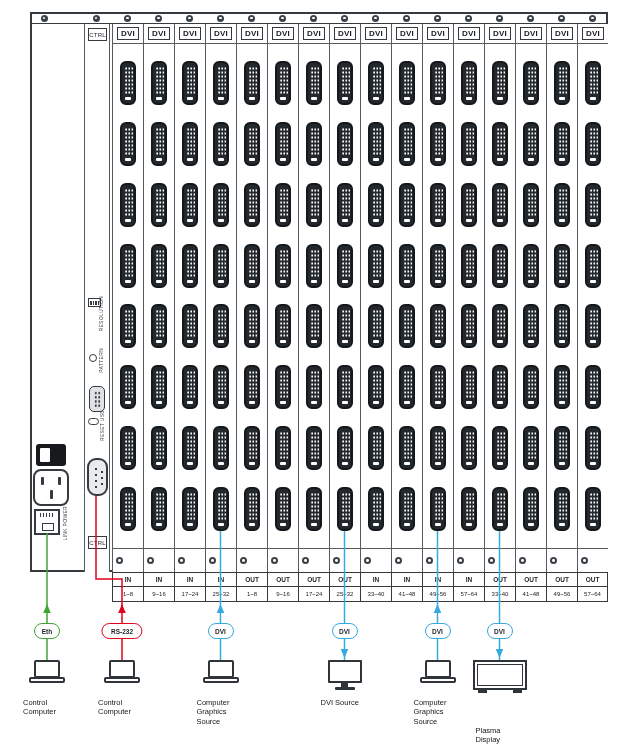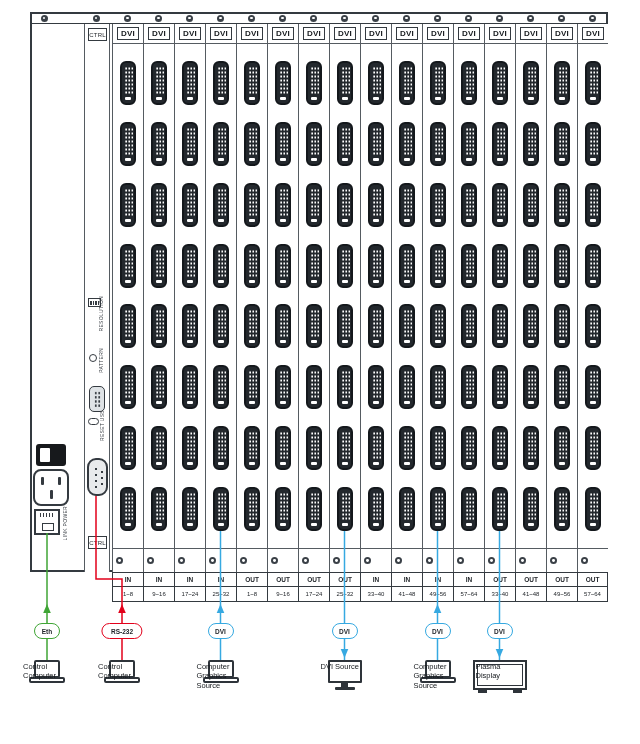--- a/index.html
+++ b/index.html
@@ -71,21 +71,21 @@
   .device { position:absolute; top:660px; transform:translateX(-50%); display:flex; flex-direction:column; align-items:center; }
   .laptop-screen { width:26px; height:18px; border:2px solid #2e343a; border-radius:2px; background:#fff; }
   .laptop-base { width:36px; height:6px; border:2px solid #2e343a; border-radius:2px; background:#fff; margin-top:-1px; }
   .monitor-screen { width:34px; height:23px; border:2px solid #2e343a; border-radius:1px; background:#fff; }
   .monitor-neck { width:7px; height:4px; background:#2e343a; }
   .monitor-base { width:20px; height:3px; background:#2e343a; border-radius:1px; }
   .plasma-screen { width:54px; height:30px; border:2px solid #2e343a; background:#fff; position:relative; }
   .plasma-screen::after { content:""; position:absolute; inset:2px; border:1px solid #2e343a; }
   .plasma-feet { width:44px; display:flex; justify-content:space-between; margin-top:-1px; }
   .plasma-feet i { width:9px; height:4px; background:#2e343a; display:block; }
-  .device-label { position:absolute; top:662px; width:46px; font-size:7.5px; line-height:1.25; color:#14181c; }
+  .device-label { position:absolute; top:698px; width:46px; font-size:7.5px; line-height:1.25; color:#14181c; }
 </style>
 </head>
 <body>
 
 <div class="stage">
 
   <div class="chassis"></div>
   <div class="top-strip" id="topStrip">
       <div class="screw" style="left: 10.5px;"></div>
       <div class="screw" style="left: 62.5px;"></div>
@@ -546,16 +546,16 @@
       </div>
       <div class="device-label" style="left: 413.5px;">Computer Graphics Source</div>
       <div class="oval" style="left: 499.5px; border-color: rgb(54, 169, 225); width: 26px;">DVI</div>
       <div class="device device-plasma" style="left: 499.5px;">
         <div class="plasma-screen"></div>
         <div class="plasma-feet">
           <i></i>
           <i></i>
         </div>
       </div>
-      <div class="device-label" style="left: 475.5px;">Plasma Display</div>
+      <div class="device-label" style="left: 475.5px; margin-top: 28px;">Plasma Display</div>
     </div>
 
 </div>
 
 </body></html>

